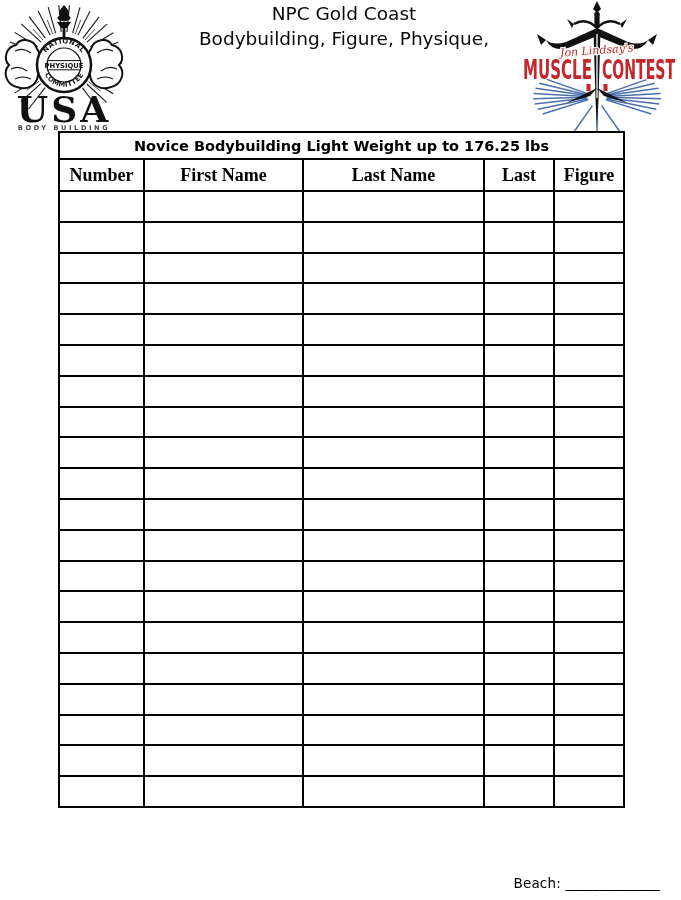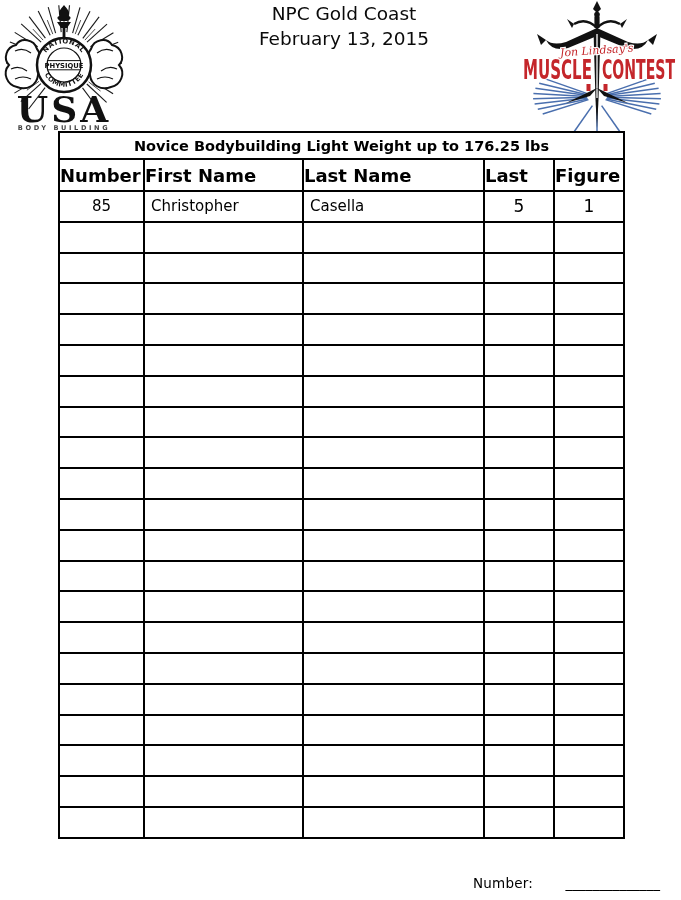--- a/index.html
+++ b/index.html
@@ -16,38 +16,38 @@
   .mc-logo{left:508px;top:0px;width:172px;height:135px;}
 
   table.score-table{
     position:absolute;left:58px;top:131px;width:565px;
     border-collapse:collapse;table-layout:fixed;background:#fff;padding-left:12px;
   }
   .score-table th,.score-table td{
     border:2px solid #000;padding:0;overflow:hidden;white-space:nowrap;
   }
   .title-cell{height:25px;font-size:14.5px;font-weight:bold;text-align:center;}
-  .head-cell{height:30px;font-size:18px;font-weight:bold;text-align:left;}
+  .head-cell{height:30px;font-size:18px;font-weight:bold;text-align:center;font-family:Liberation Serif, serif;}
   .score-table tbody td{height:28.8px;font-size:15px;text-align:center;vertical-align:middle;}
   .score-table tbody td.col-first,.score-table tbody td.col-last{
     text-align:left;padding-left:6px;
   }
   .score-table tbody td.col-score,.score-table tbody td.col-place{font-size:17px;}
 
   .judge{
     position:absolute;top:875px;right:21px;font-size:13.5px;letter-spacing:0.2px;
   }
-  .judge .line{letter-spacing:0;margin-left:28px;}
+  .judge .line{letter-spacing:0;}
 </style>
 </head>
 <body>
 
 <div class="doc-header">
   <div>NPC Gold Coast</div>
-  <div>February 13, 2015</div>
+  <div>Bodybuilding, Figure, Physique,</div>
 </div>
 
 <svg class="logo npc-logo" viewBox="0 0 130 128">
   <defs>
     <path id="arcN" d="M 42.2,56.4 A 21.5,21.5 0 0 1 83.8,56.4" fill="none"></path>
     <path id="arcC" d="M 42.2,67.6 A 21.5,21.5 0 0 0 83.8,67.6" fill="none"></path>
     <g id="npc-arm">
       <path d="M 36,46 C 33,36 20,34 15,42 C 5,44 2,56 8,62 C 1,70 6,82 16,84 C 26,88 36,82 37,72 C 42,66 41,52 36,46 Z" fill="#fff" stroke="#111" stroke-width="2"></path>
       <path d="M 14,48 Q 22,44 30,50 M 10,66 Q 18,62 26,68 M 14,76 Q 22,72 30,76" fill="none" stroke="#111" stroke-width="1.1"></path>
     </g>
@@ -181,27 +181,20 @@
     <tr>
       <th class="head-cell">Number</th>
       <th class="head-cell">First Name</th>
       <th class="head-cell">Last Name</th>
       <th class="head-cell">Last</th>
       <th class="head-cell">Figure</th>
     </tr>
   </thead>
   <tbody>
       <tr>
-        <td class="col-number">85</td>
-        <td class="col-first">Christopher</td>
-        <td class="col-last">Casella</td>
-        <td class="col-score">5</td>
-        <td class="col-place">1</td>
-      </tr>
-      <tr>
         <td class="col-number"></td>
         <td class="col-first"></td>
         <td class="col-last"></td>
         <td class="col-score"></td>
         <td class="col-place"></td>
       </tr>
       <tr>
         <td class="col-number"></td>
         <td class="col-first"></td>
         <td class="col-last"></td>
@@ -331,15 +324,15 @@
         <td class="col-number"></td>
         <td class="col-first"></td>
         <td class="col-last"></td>
         <td class="col-score"></td>
         <td class="col-place"></td>
       </tr>
     </tbody>
 </table>
 
 <div class="judge">
-  <span>Number:</span>
+  <span>Beach:</span>
   <span class="line">______________</span>
 </div>
 
 </body></html>

